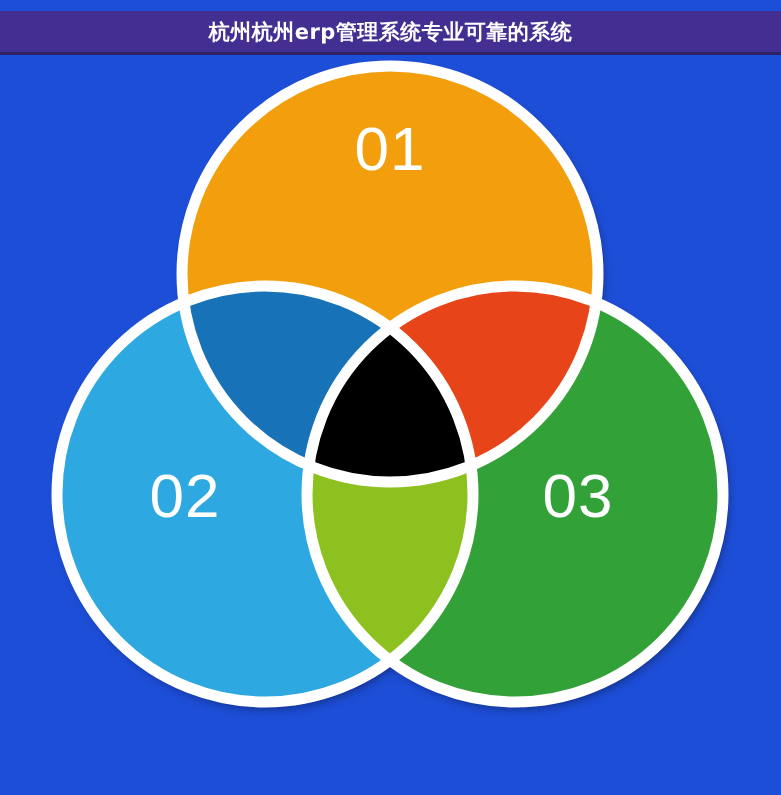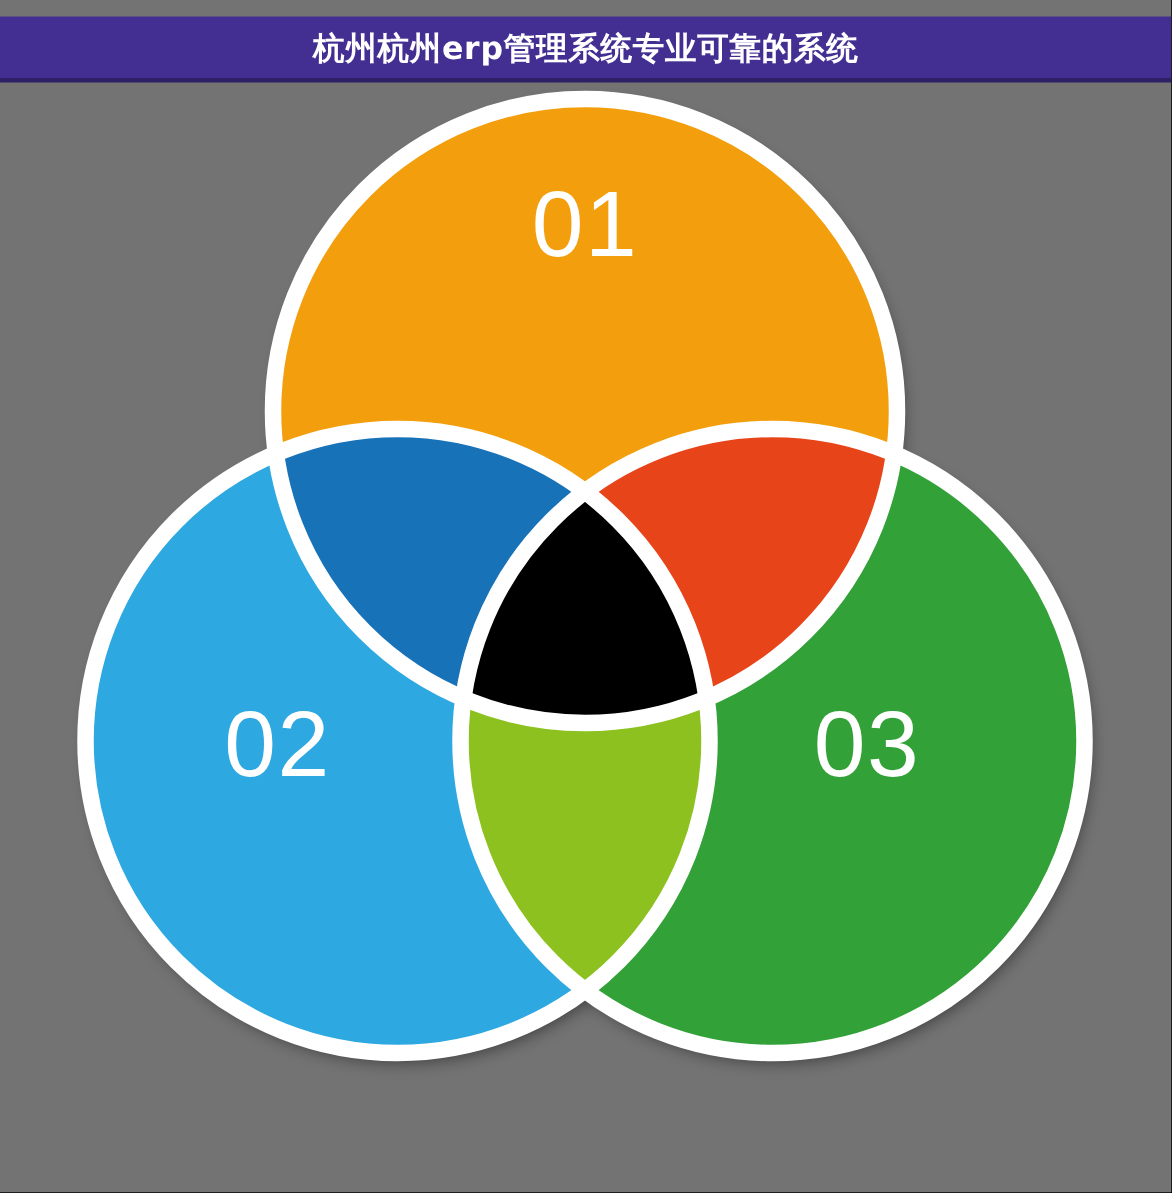--- a/index.html
+++ b/index.html
@@ -74,21 +74,21 @@
     font-weight: 400;
     fill: #ffffff;
     text-anchor: middle;
     dominant-baseline: middle;
     letter-spacing: 1px;
   }
 </style>
 </head>
 <body style="background: rgb(0, 0, 0);">
 
-<div id="stage" style="background: #737373;">
+<div id="stage" style="background: #1d4ed8;">
 
   <div class="header-band" style="background: rgb(67, 47, 146);">
     <div class="header-title" style="color: rgb(255, 255, 255);">杭州杭州erp管理系统专业可靠的系统</div>
   </div>
   <div class="header-underline" style="background: rgb(46, 32, 100);"></div>
 
   <div class="venn-wrap">
     <svg class="venn-svg" viewBox="0 0 781 741" xmlns="http://www.w3.org/2000/svg">
       <defs>
 

